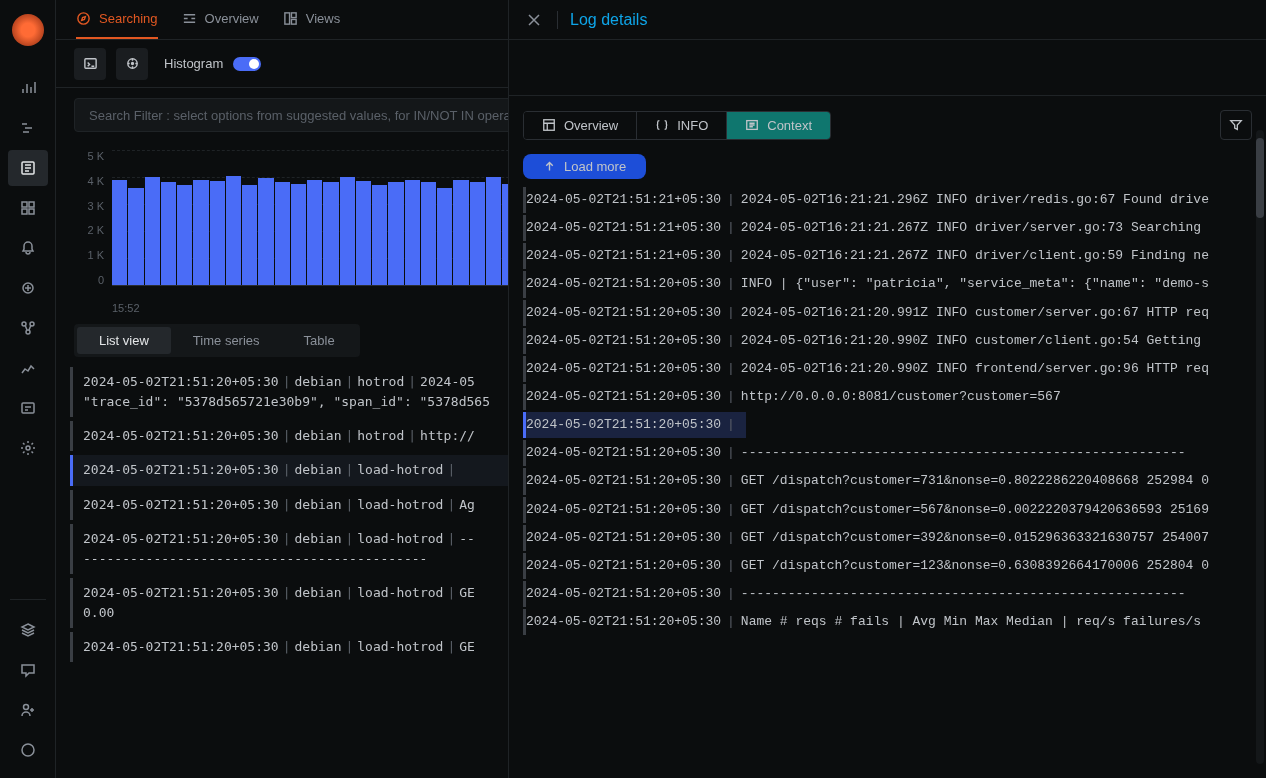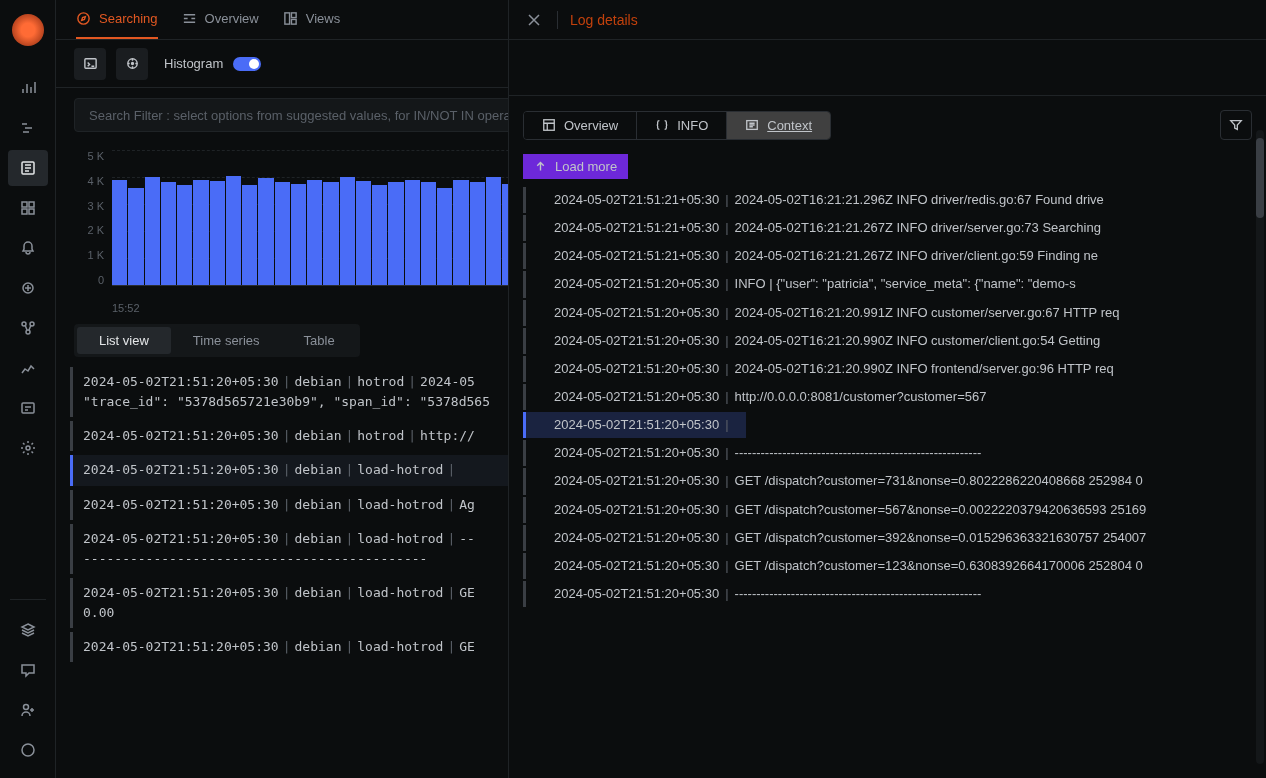--- a/index.html
+++ b/index.html
@@ -205,21 +205,21 @@
       gap: 12px;
       padding: 0 14px;
       border-bottom: 1px solid #1f2326;
     }
     .details-header .close {
       width: 22px; height: 22px;
       display: flex; align-items: center; justify-content: center;
       color: #8a9099; cursor: pointer;
     }
     .details-header .vline { width: 1px; height: 18px; background: #2a2e33; }
-    .details-header .title { color: #c2410c; font-size: 14px; }
+    .details-header .title { color: #0ea5e9; font-size: 16px; }
 
     .details-subheader {
       height: 56px;
       border-bottom: 1px solid #1f2326;
     }
 
     .details-controls {
       padding: 14px;
       display: flex; align-items: center; justify-content: space-between;
     }
@@ -231,52 +231,52 @@
     }
     .seg-tab {
       padding: 6px 18px;
       display: flex; align-items: center; gap: 8px;
       color: #c0c4c9;
       cursor: pointer;
       background: #0b0d0e;
       border-right: 1px solid #2a2e33;
     }
     .seg-tab:last-child { border-right: none; }
-    .seg-tab.active { background: #404040; text-decoration: underline; }
+    .seg-tab.active { background: #0f766e; }
     .filter-btn {
       width: 32px; height: 30px;
       border: 1px solid #2a2e33;
       border-radius: 4px;
       display: flex; align-items: center; justify-content: center;
       color: #c0c4c9;
       cursor: pointer;
     }
 
     .load-more-row {
       padding: 0 14px 8px 14px;
     }
     .load-more-btn {
       display: inline-flex; align-items: center; gap: 8px;
-      padding: 5px 11px;
-      background: #6d28d9;
-      border-radius: 0;
+      padding: 5px 20px;
+      background: #1d4ed8;
+      border-radius: 8px;
       color: #c0c4c9;
       cursor: pointer;
       font-size: 13px;
     }
 
     .context-list {
       padding: 0 14px 14px 14px;
       overflow-y: auto;
       flex: 1;
     }
     .ctx-row {
-      padding: 3px 10px 3px 28px;
+      padding: 3px 10px 3px 0;
       border-left: 3px solid #3a3e44;
-      font-family: Liberation Sans, sans-serif;
+      font-family: Liberation Mono, monospace;
       font-size: 13px;
       line-height: 1.55;
       white-space: nowrap;
       overflow: hidden;
       color: #c0c4c9;
       margin-bottom: 2px;
     }
     .ctx-row .sep { color: #5a6068; padding: 0 6px; }
     .ctx-row.highlighted {
       border-left-color: #4a6cf7;
@@ -612,20 +612,21 @@
         <div class="ctx-row">2024-05-02T21:51:20+05:30<span class="sep">|</span>2024-05-02T16:21:20.990Z INFO customer/client.go:54 Getting </div>
         <div class="ctx-row">2024-05-02T21:51:20+05:30<span class="sep">|</span>2024-05-02T16:21:20.990Z INFO frontend/server.go:96 HTTP req</div>
         <div class="ctx-row">2024-05-02T21:51:20+05:30<span class="sep">|</span>http://0.0.0.0:8081/customer?customer=567</div>
         <div class="ctx-row highlighted">2024-05-02T21:51:20+05:30<span class="sep">|</span></div>
         <div class="ctx-row">2024-05-02T21:51:20+05:30<span class="sep">|</span>---------------------------------------------------------</div>
         <div class="ctx-row">2024-05-02T21:51:20+05:30<span class="sep">|</span>GET /dispatch?customer=731&amp;nonse=0.8022286220408668 252984 0</div>
         <div class="ctx-row">2024-05-02T21:51:20+05:30<span class="sep">|</span>GET /dispatch?customer=567&amp;nonse=0.0022220379420636593 25169</div>
         <div class="ctx-row">2024-05-02T21:51:20+05:30<span class="sep">|</span>GET /dispatch?customer=392&amp;nonse=0.015296363321630757 254007</div>
         <div class="ctx-row">2024-05-02T21:51:20+05:30<span class="sep">|</span>GET /dispatch?customer=123&amp;nonse=0.6308392664170006 252804 0</div>
         <div class="ctx-row">2024-05-02T21:51:20+05:30<span class="sep">|</span>---------------------------------------------------------</div>
+        <div class="ctx-row">2024-05-02T21:51:20+05:30<span class="sep">|</span>Name # reqs # fails | Avg Min Max Median | req/s failures/s</div>
       </div>
 
     <div class="scrollbar-track">
       <div class="scrollbar-thumb"></div>
     </div>
   </div>
 
 </div>
 
 </body></html>

